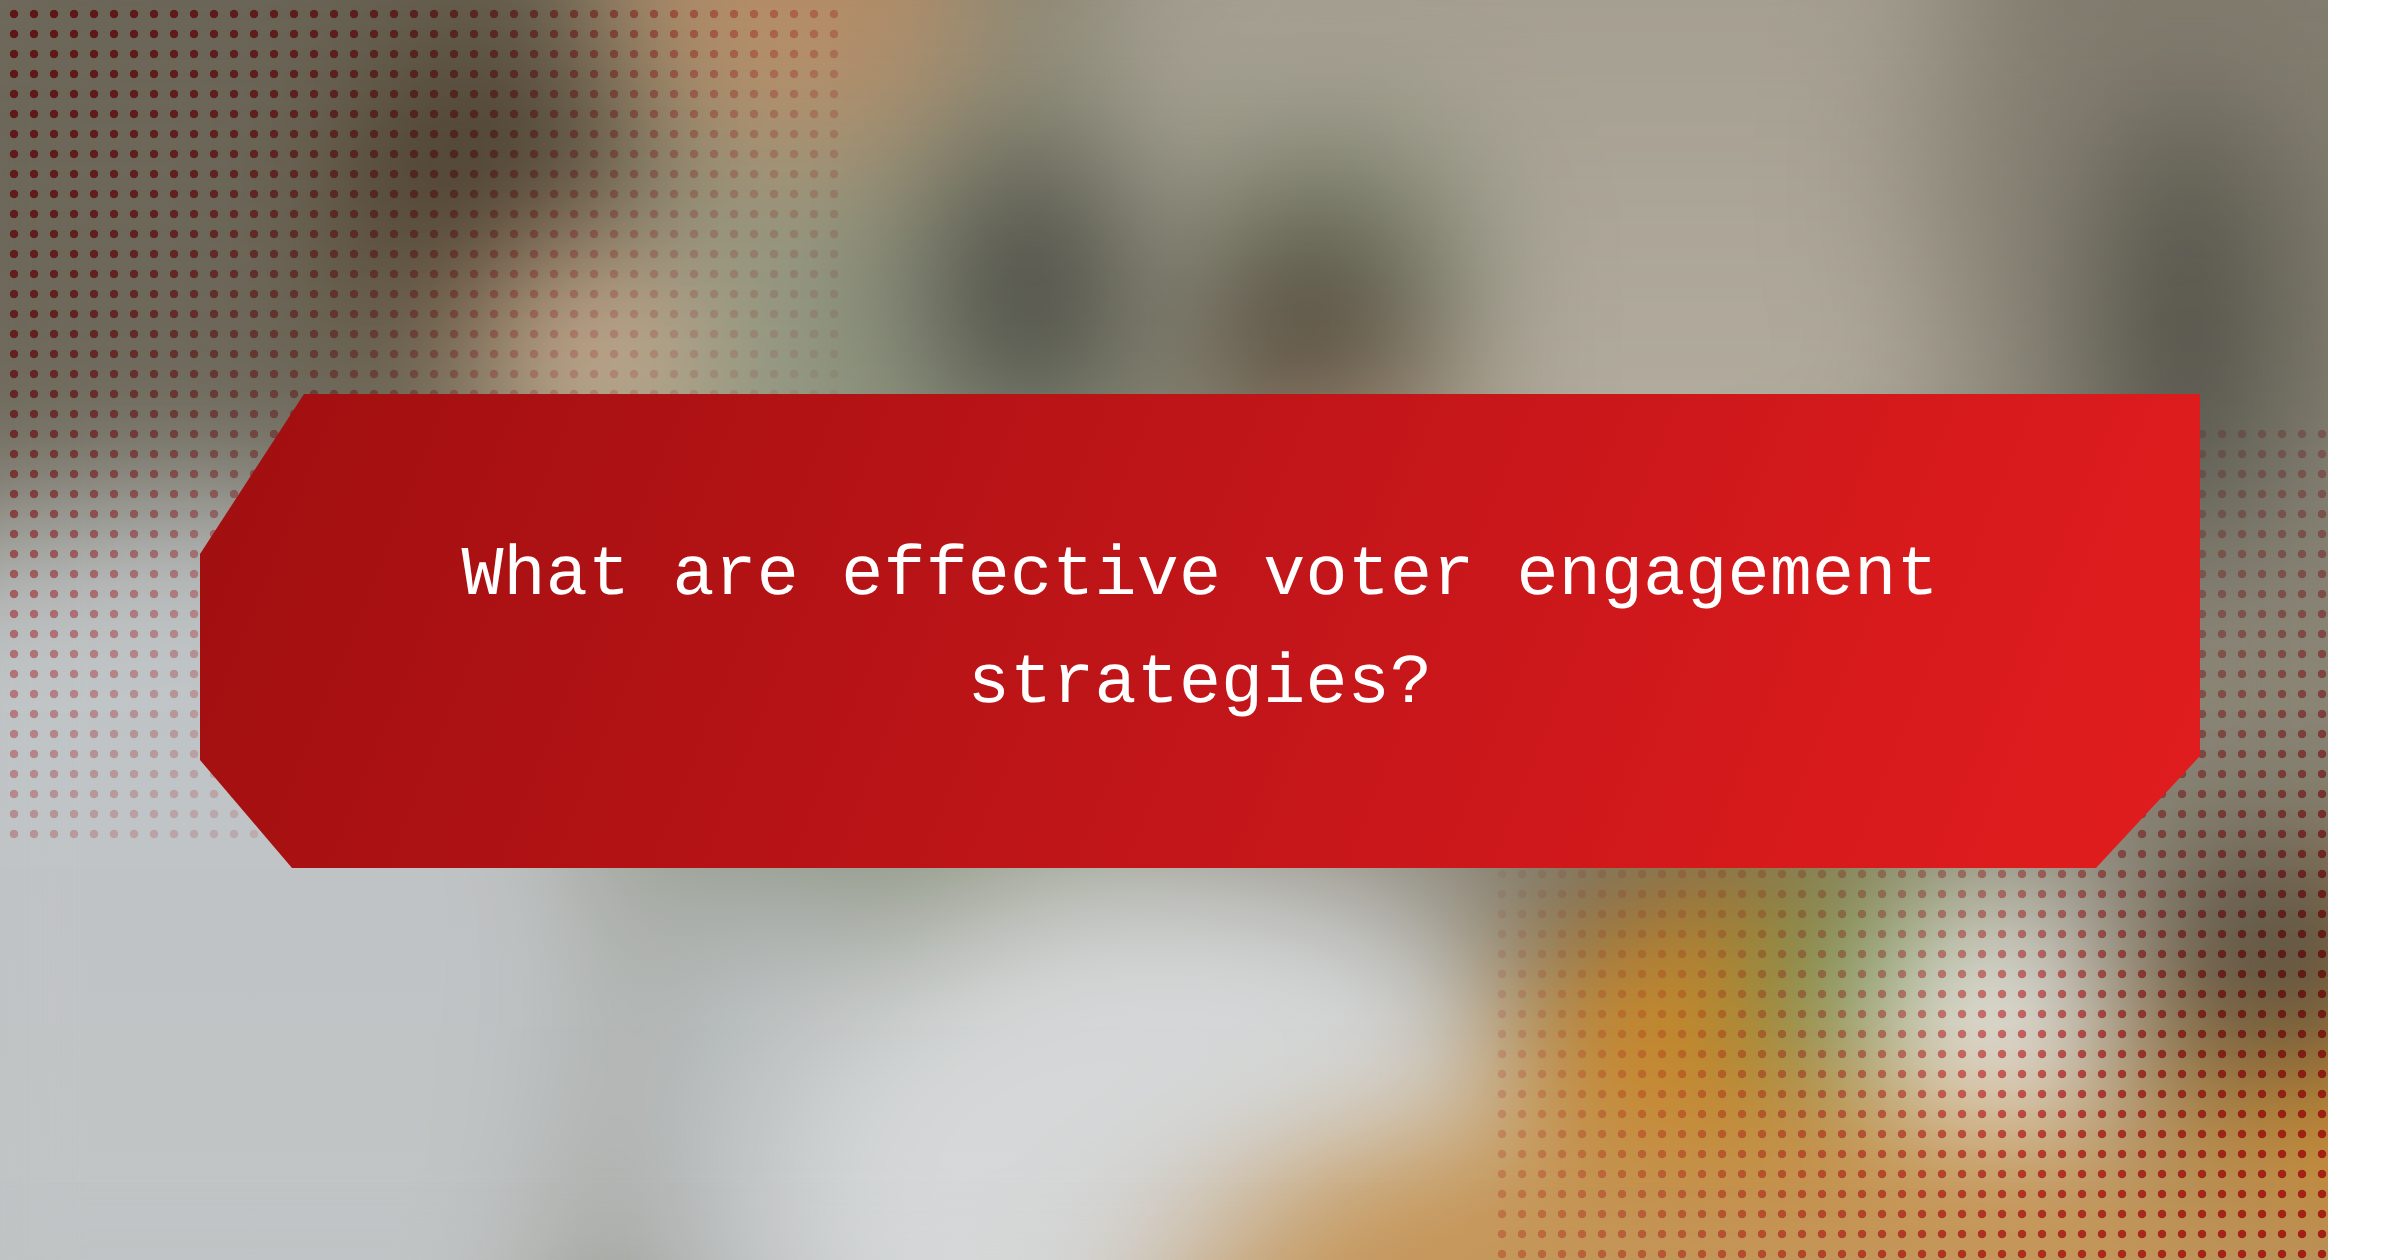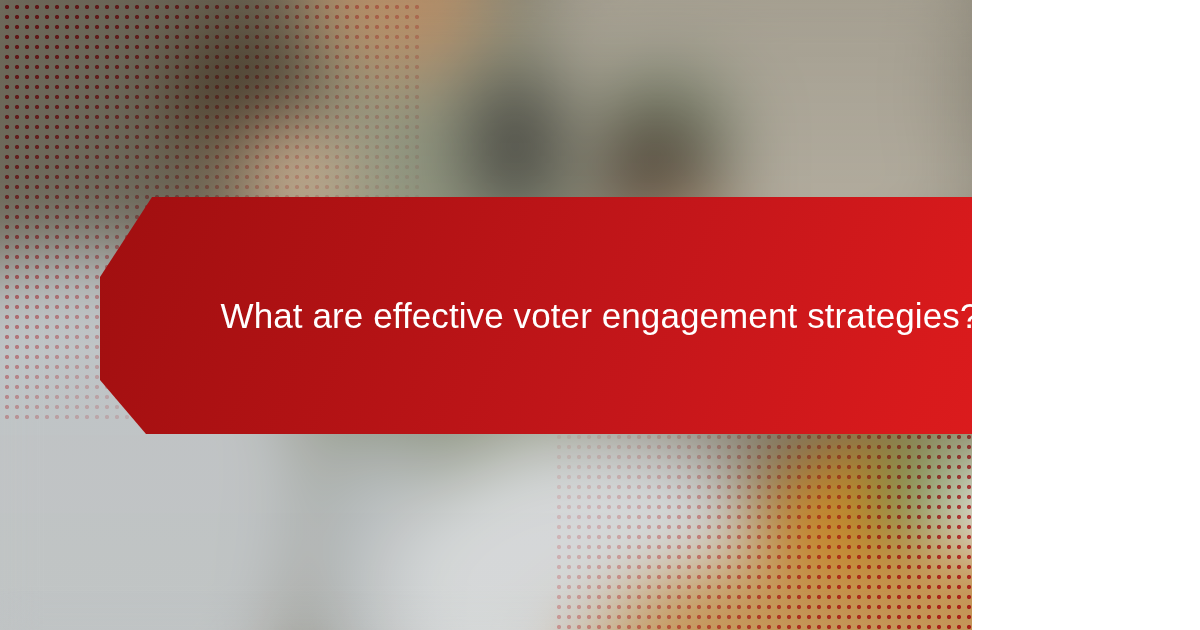--- a/index.html
+++ b/index.html
@@ -2,24 +2,24 @@
 <html><head>
 <meta charset="utf-8">
 <style>
   html, body {
     margin: 0;
     padding: 0;
     background: #ffffff;
   }
   #stage {
     position: relative;
-    width: 972px;
+    width: 1164px;
     height: 630px;
     overflow: hidden;
-    font-family: Liberation Sans, sans-serif;
+    font-family: Liberation Mono, monospace;
   }
 
   
   .photo {
     position: absolute;
     inset: 0;
     background-color: #8c8778;
     overflow: hidden;
   }
   .blob {

